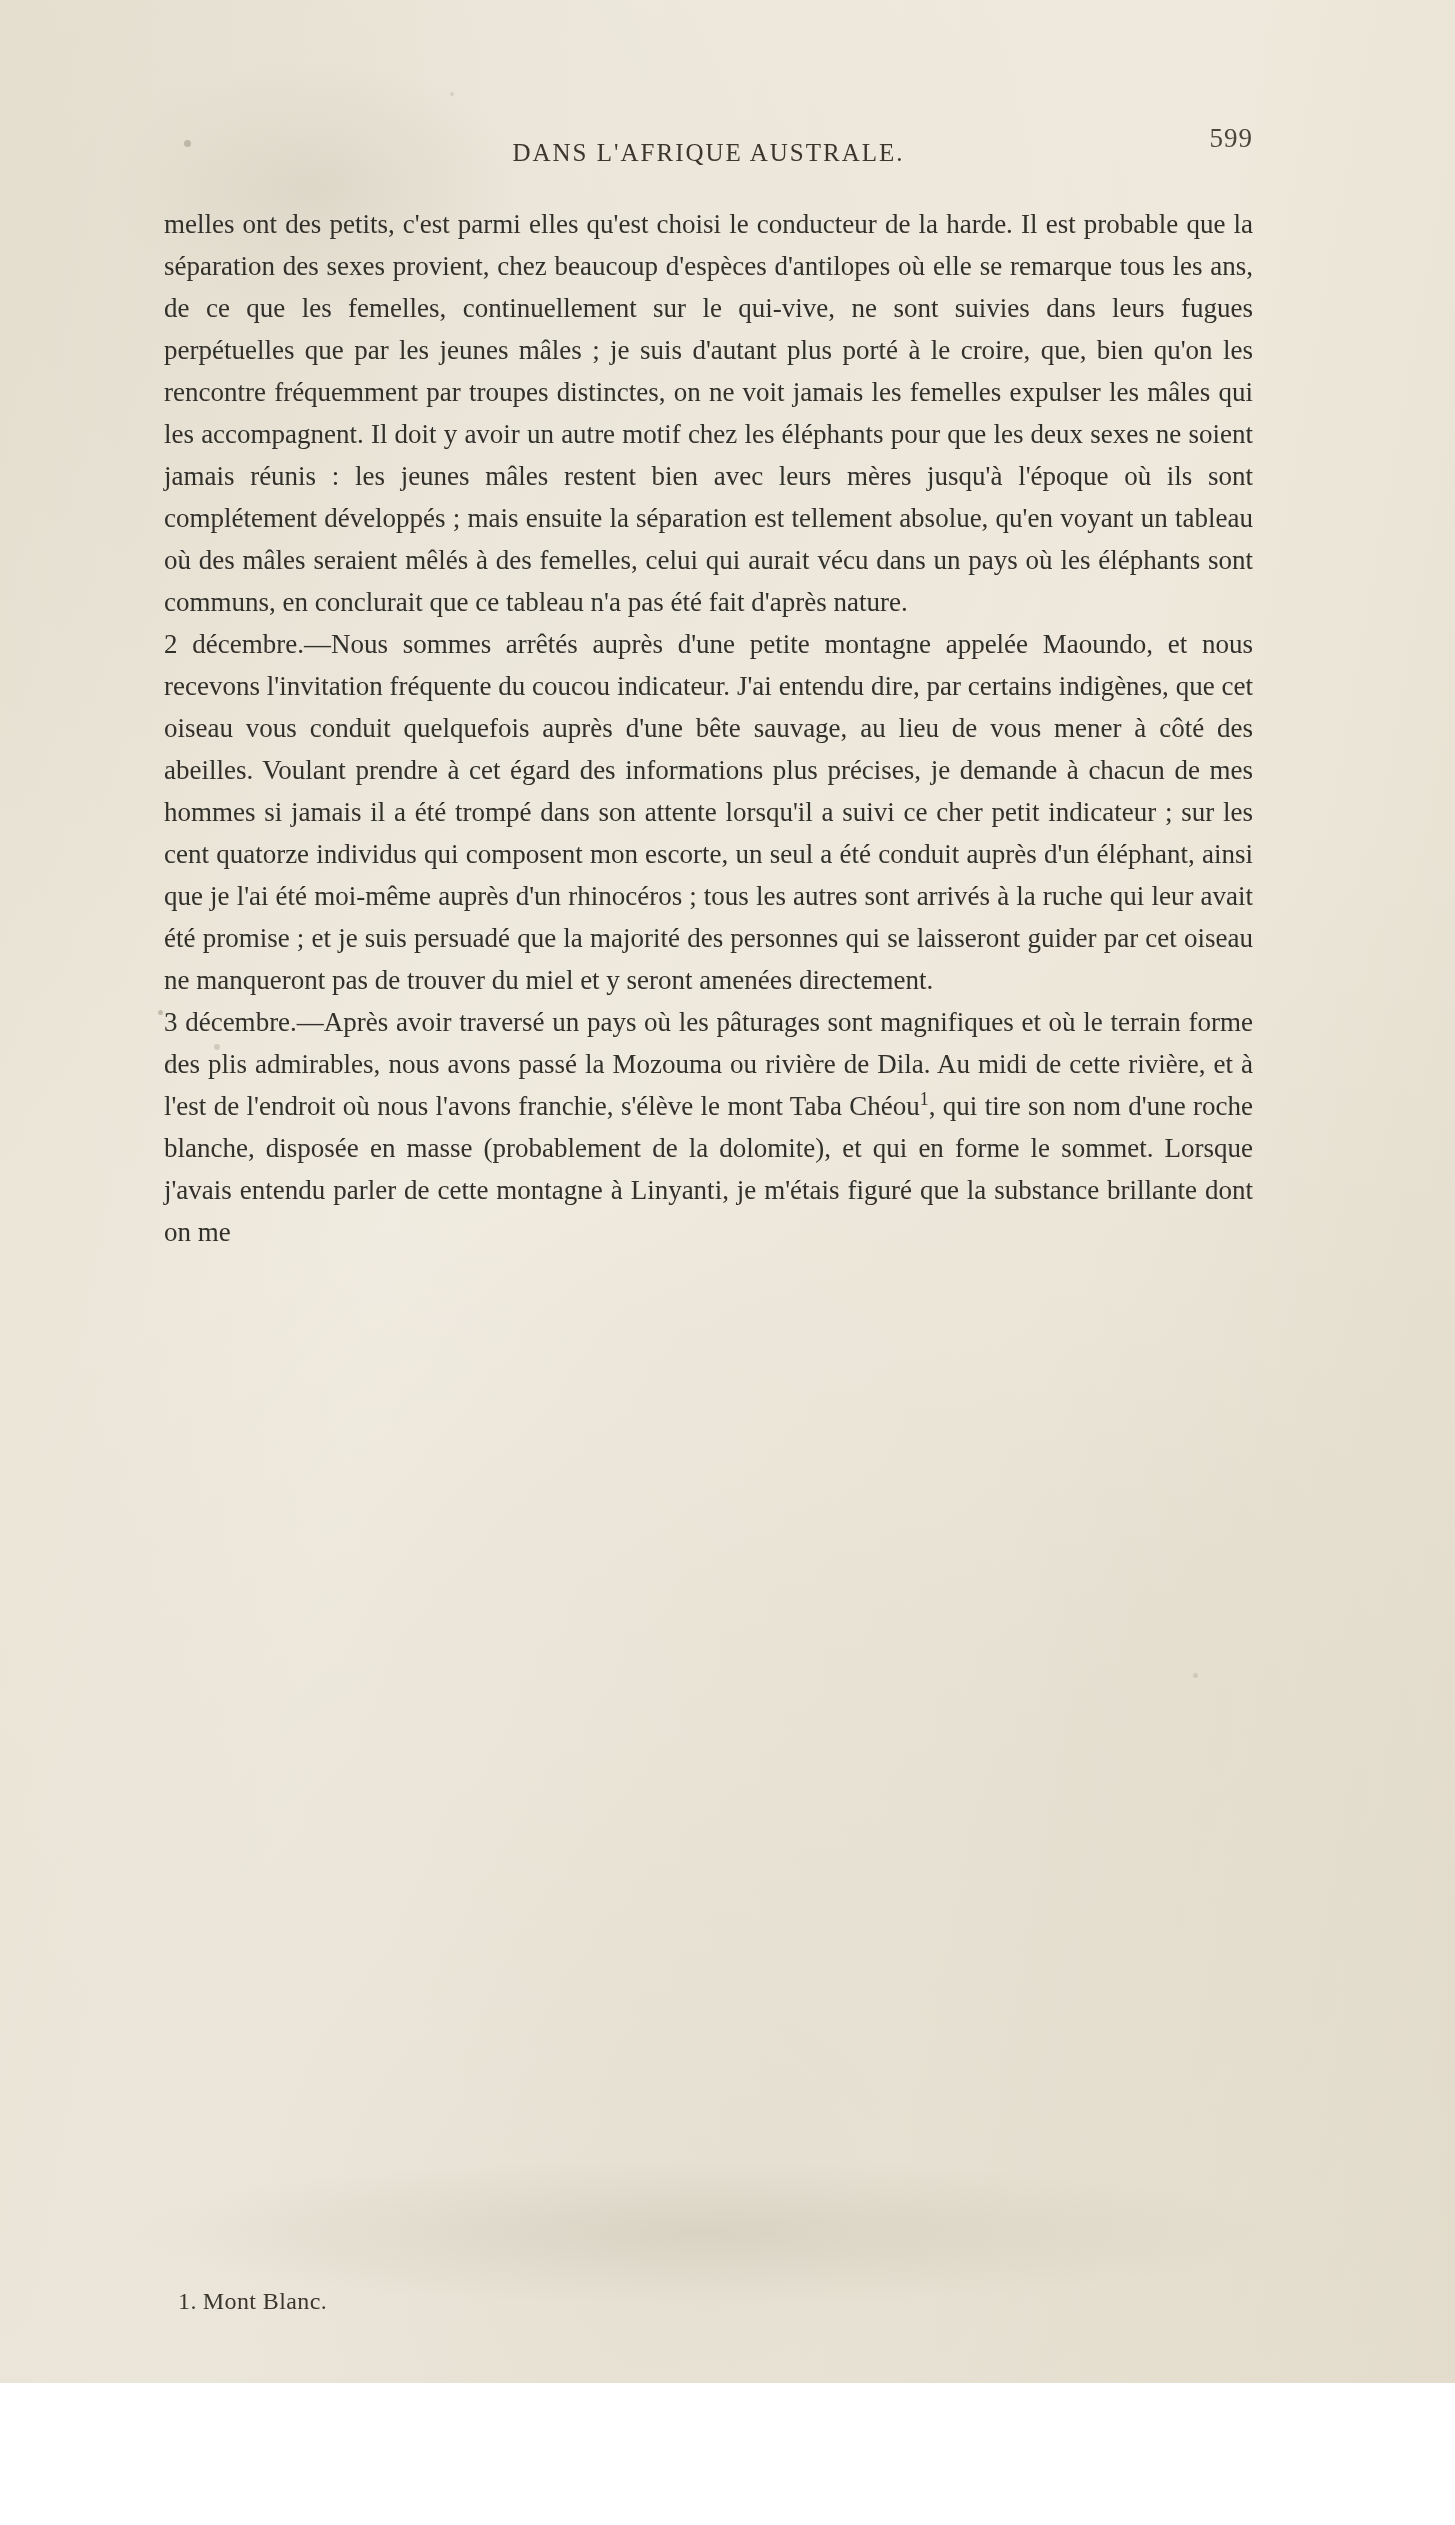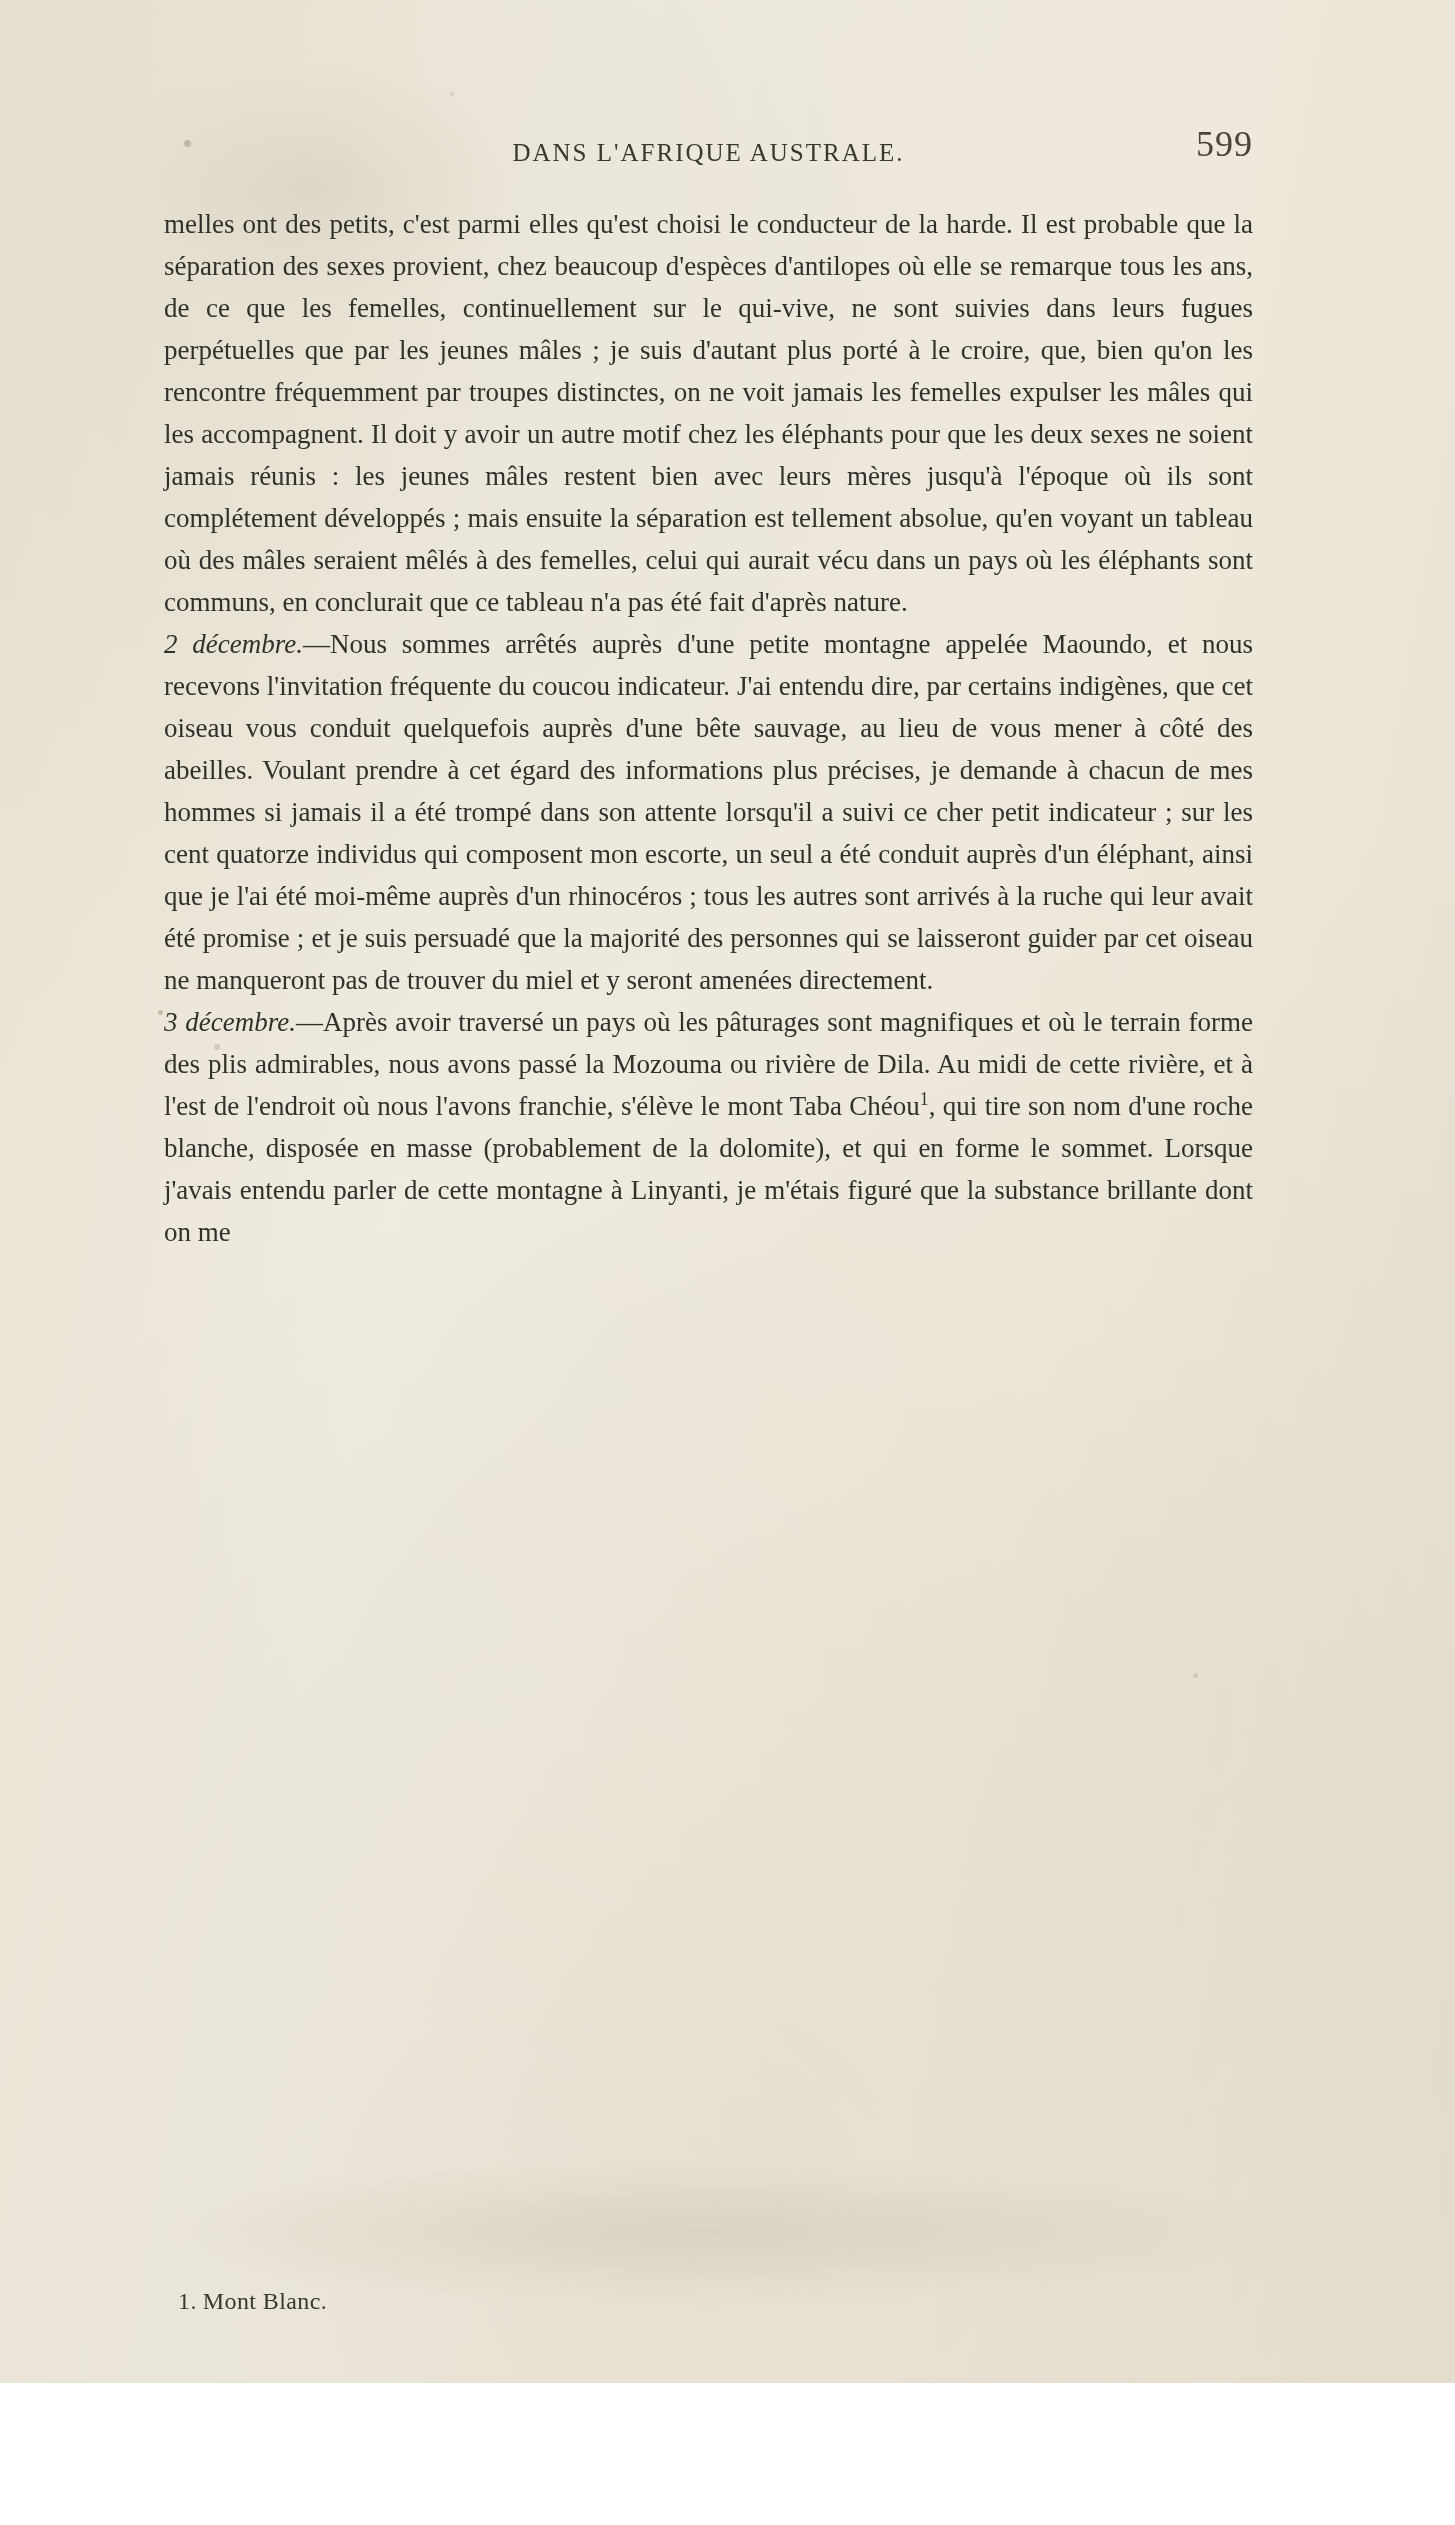--- a/index.html
+++ b/index.html
@@ -47,43 +47,42 @@
   .runhead-title {
     font-family: "Liberation Serif", serif;
     font-size: 25px;
     letter-spacing: 2px;
     color: #3b372f;
     text-transform: uppercase;
   }
   .page-number {
     position: absolute;
     right: 0;
-    bottom: 2px;
-    font-size: 36px;
+    bottom: 13px;
+    font-size: 27px;
     color: #4a4539;
     letter-spacing: 1px;
   }
   .body-text {
     font-size: 27px;
     line-height: 42px;
     color: #31302b;
     text-align: justify;
     width: 1089px;
     margin: 0 auto;
     -webkit-font-smoothing: antialiased;
   }
   .body-text p {
     margin: 0;
     text-indent: 0;
   }
   .para-indent {
     text-indent: 48px;
   }
   .date-label {
-    font-style: italic;
   }
   .footnote {
     position: absolute;
     left: 178px;
     top: 2287px;
     width: 693px;
     font-size: 24px;
     line-height: 28px;
     color: #3a372f;
     letter-spacing: 0.4px;

